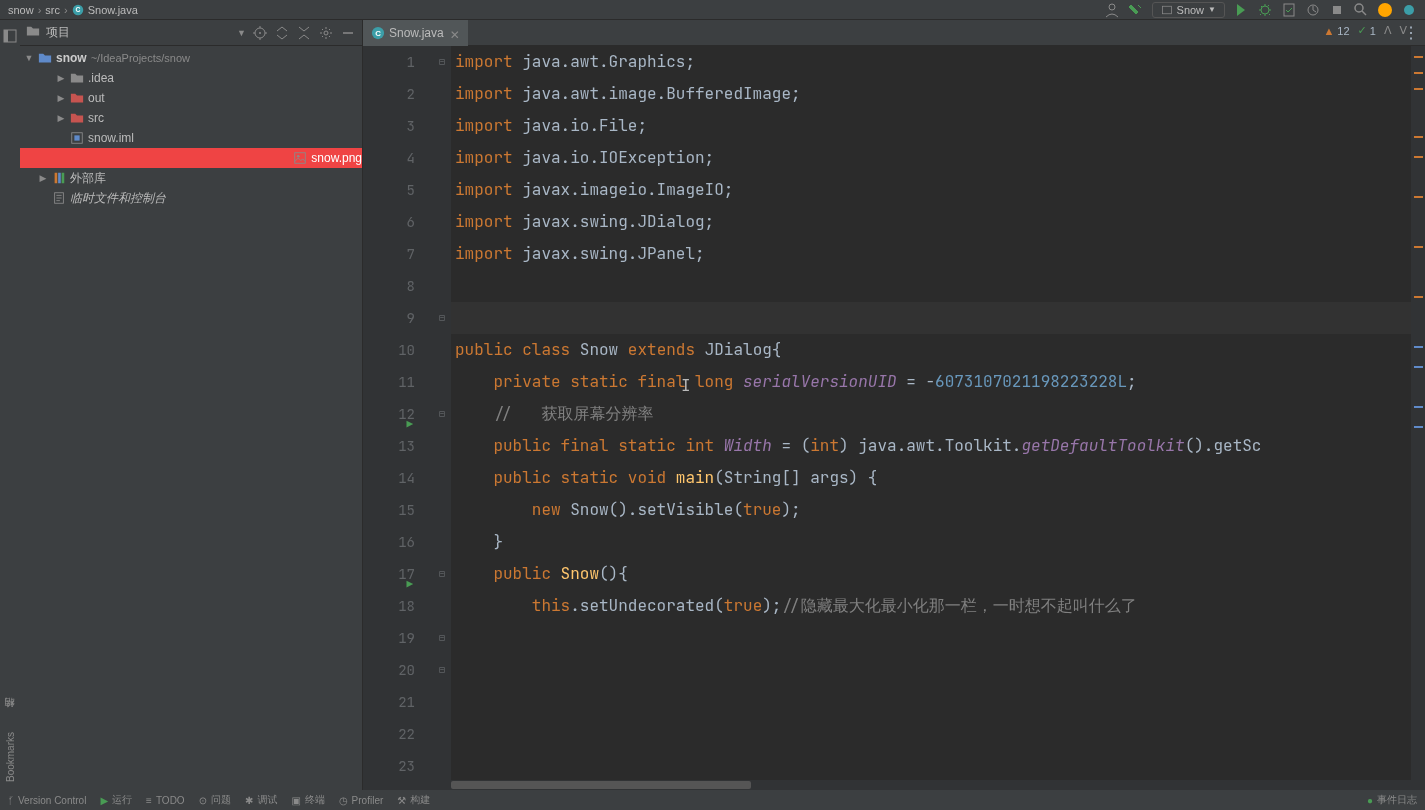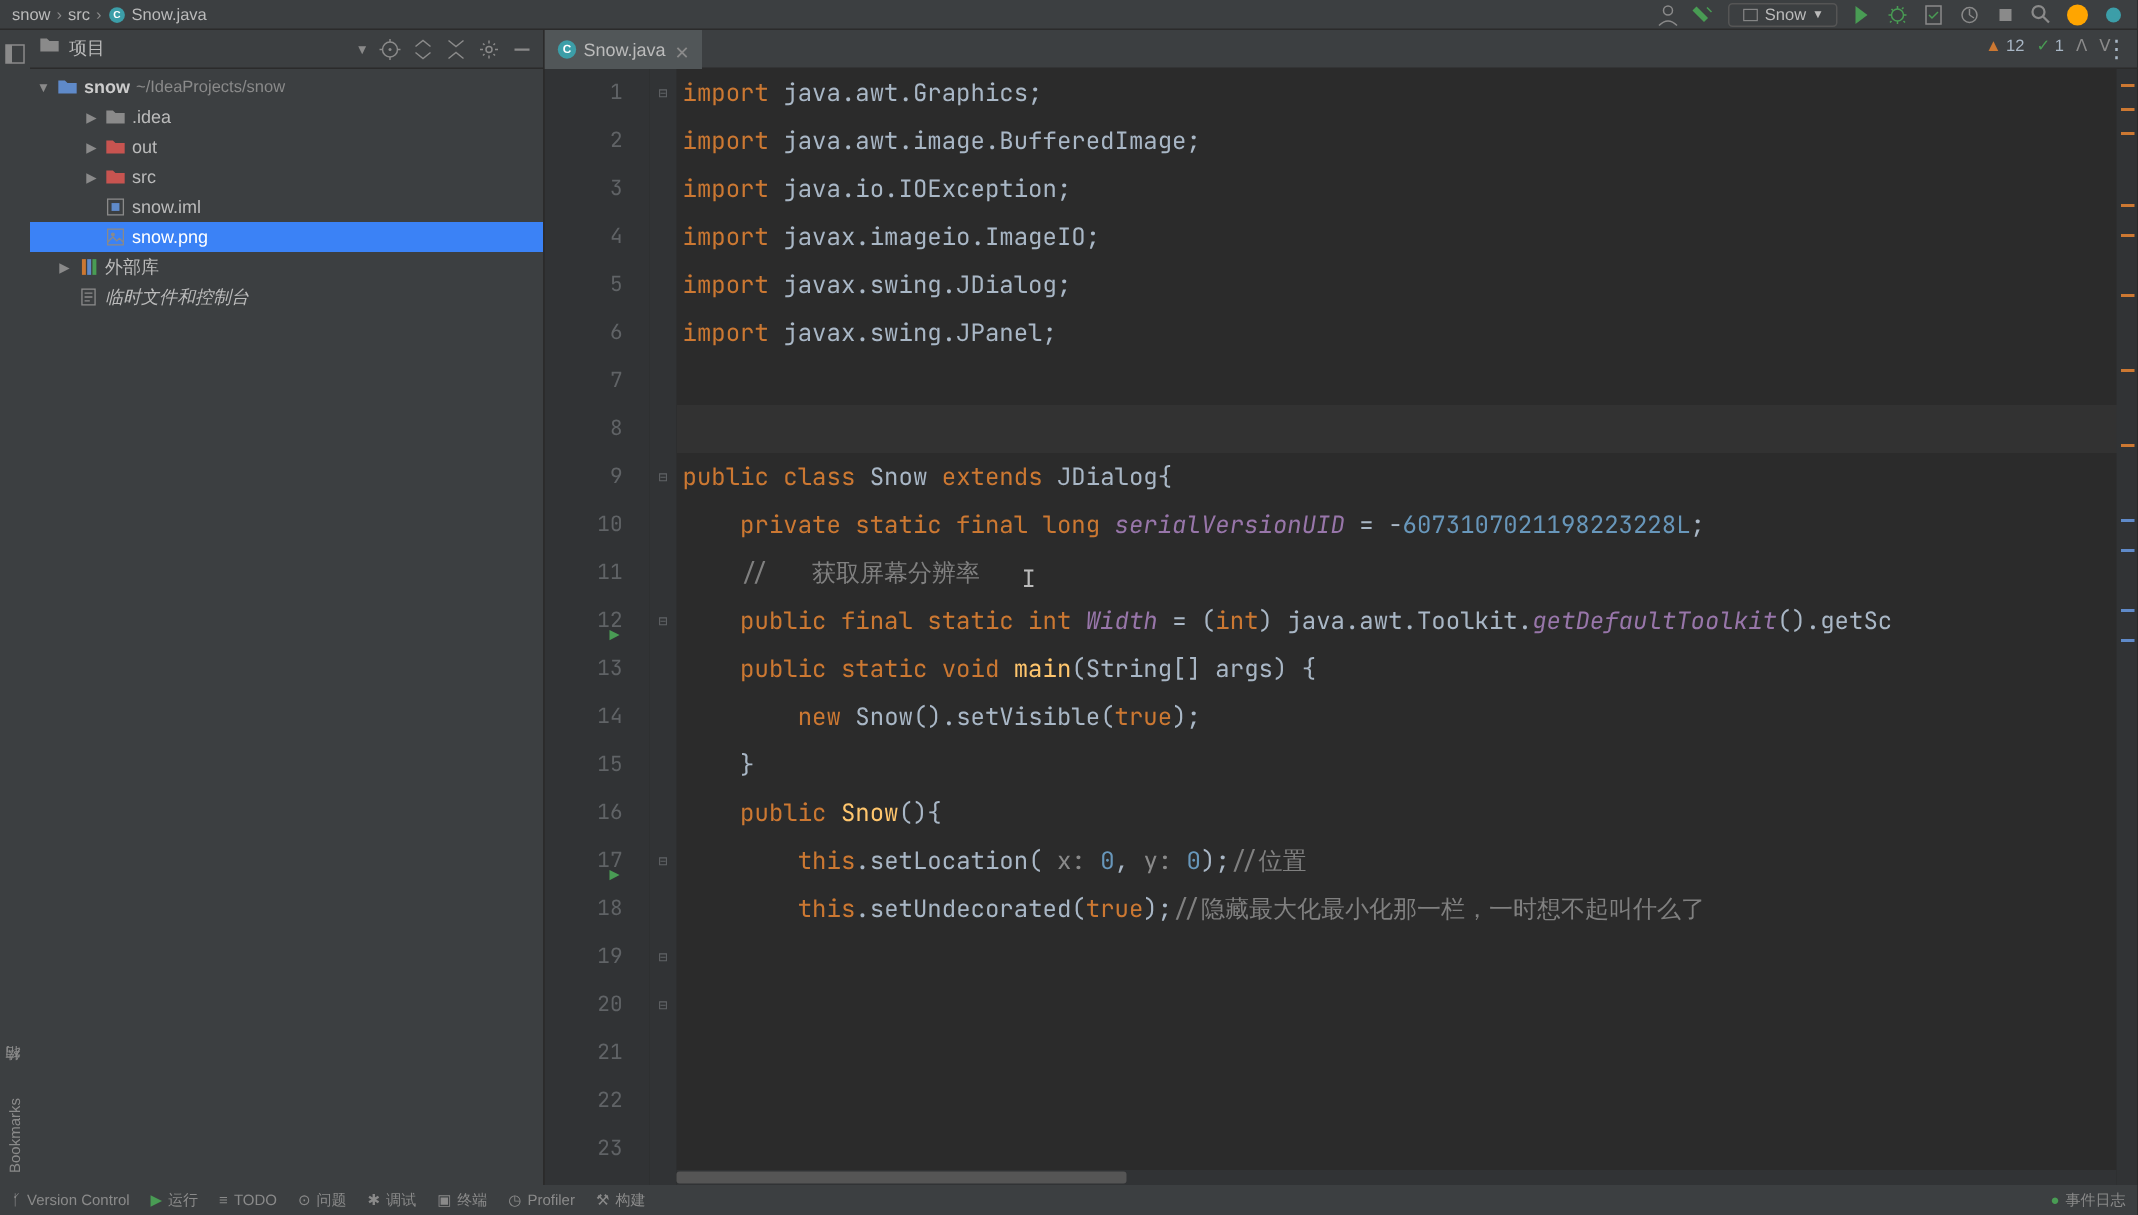--- a/index.html
+++ b/index.html
@@ -85,21 +85,21 @@
 }
 .tree-row {
   height: 20px;
   display: flex;
   align-items: center;
   padding-left: 4px;
   gap: 4px;
   cursor: pointer;
   white-space: nowrap;
 }
-.tree-row.selected { background: #3b82f6; color: #ffffff; }
+.tree-row.selected { background: #ef4444; color: #ffffff; justify-content: flex-end; }
 .chevron { width: 10px; color: #8a8a8a; font-size: 9px; text-align: center; }
 .tree-icon { width: 14px; height: 14px; flex-shrink: 0; }
 .tree-label { color: #bbbbbb; }
 .tree-label.bold { font-weight: bold; color: #cccccc; }
 .tree-row.selected .tree-label { color: #ffffff; }
 .tree-path { color: #8a8a8a; font-size: 11px; }
 .editor-panel {
   flex: 1;
   display: flex;
   flex-direction: column;
@@ -508,35 +508,35 @@
           <div class="fold-mark"></div>
           <div class="fold-mark">⊟</div>
           <div class="fold-mark">⊟</div>
           <div class="fold-mark"></div>
           <div class="fold-mark"></div>
           <div class="fold-mark"></div>
         </div>
       <div class="code-area" id="code">
           <div class="code-line"><span class="kw">import</span> java.awt.Graphics;</div>
           <div class="code-line"><span class="kw">import</span> java.awt.image.BufferedImage;</div>
+          <div class="code-line"><span class="kw">import</span> java.io.File;</div>
           <div class="code-line"><span class="kw">import</span> java.io.IOException;</div>
           <div class="code-line"><span class="kw">import</span> javax.imageio.ImageIO;</div>
           <div class="code-line"><span class="kw">import</span> javax.swing.JDialog;</div>
           <div class="code-line"><span class="kw">import</span> javax.swing.JPanel;</div>
           <div class="code-line"></div>
           <div class="code-line current"></div>
           <div class="code-line"><span class="kw">public class </span><span class="cls">Snow </span><span class="kw">extends </span><span class="cls">JDialog</span>{</div>
           <div class="code-line">    <span class="kw">private static final long </span><span class="fld">serialVersionUID</span> = -<span class="num">6073107021198223228L</span>;</div>
           <div class="code-line">    <span class="cmt">//   获取屏幕分辨率</span></div>
           <div class="code-line">    <span class="kw">public final static int </span><span class="fld">Width</span> = (<span class="kw">int</span>) java.awt.Toolkit.<span class="fld">getDefaultToolkit</span>().getSc</div>
           <div class="code-line">    <span class="kw">public static void </span><span class="mth">main</span>(String[] args) {</div>
           <div class="code-line">        <span class="kw">new </span>Snow().setVisible(<span class="kw">true</span>);</div>
           <div class="code-line">    }</div>
           <div class="code-line">    <span class="kw">public </span><span class="mth">Snow</span>(){</div>
-          <div class="code-line">        <span class="kw">this</span>.setLocation( <span class="param">x: </span><span class="num">0</span>, <span class="param">y: </span><span class="num">0</span>);<span class="cmt">//位置</span></div>
           <div class="code-line">        <span class="kw">this</span>.setUndecorated(<span class="kw">true</span>);<span class="cmt">//隐藏最大化最小化那一栏，一时想不起叫什么了</span></div>
         </div>
       <div class="cursor-marker">I</div>
       <div class="scrollbar-h">
           <div class="scrollbar-thumb"></div>
         </div>
     </div>
     <div class="status-strip">
       <div class="status-marker" style="top:10px;background:#cc7832"></div>
       <div class="status-marker" style="top:26px;background:#cc7832"></div>

